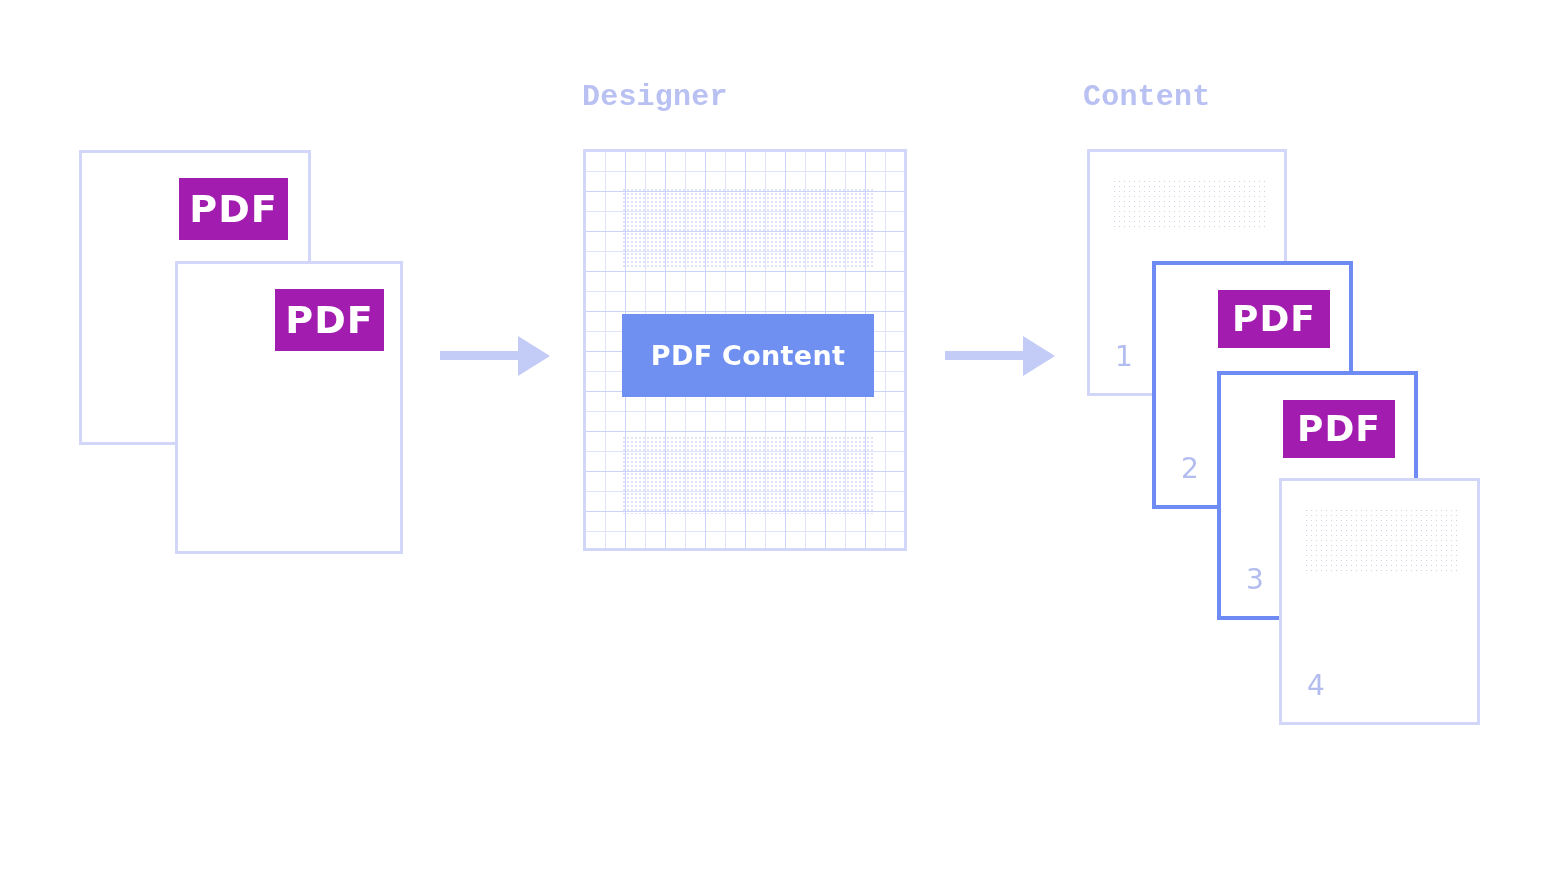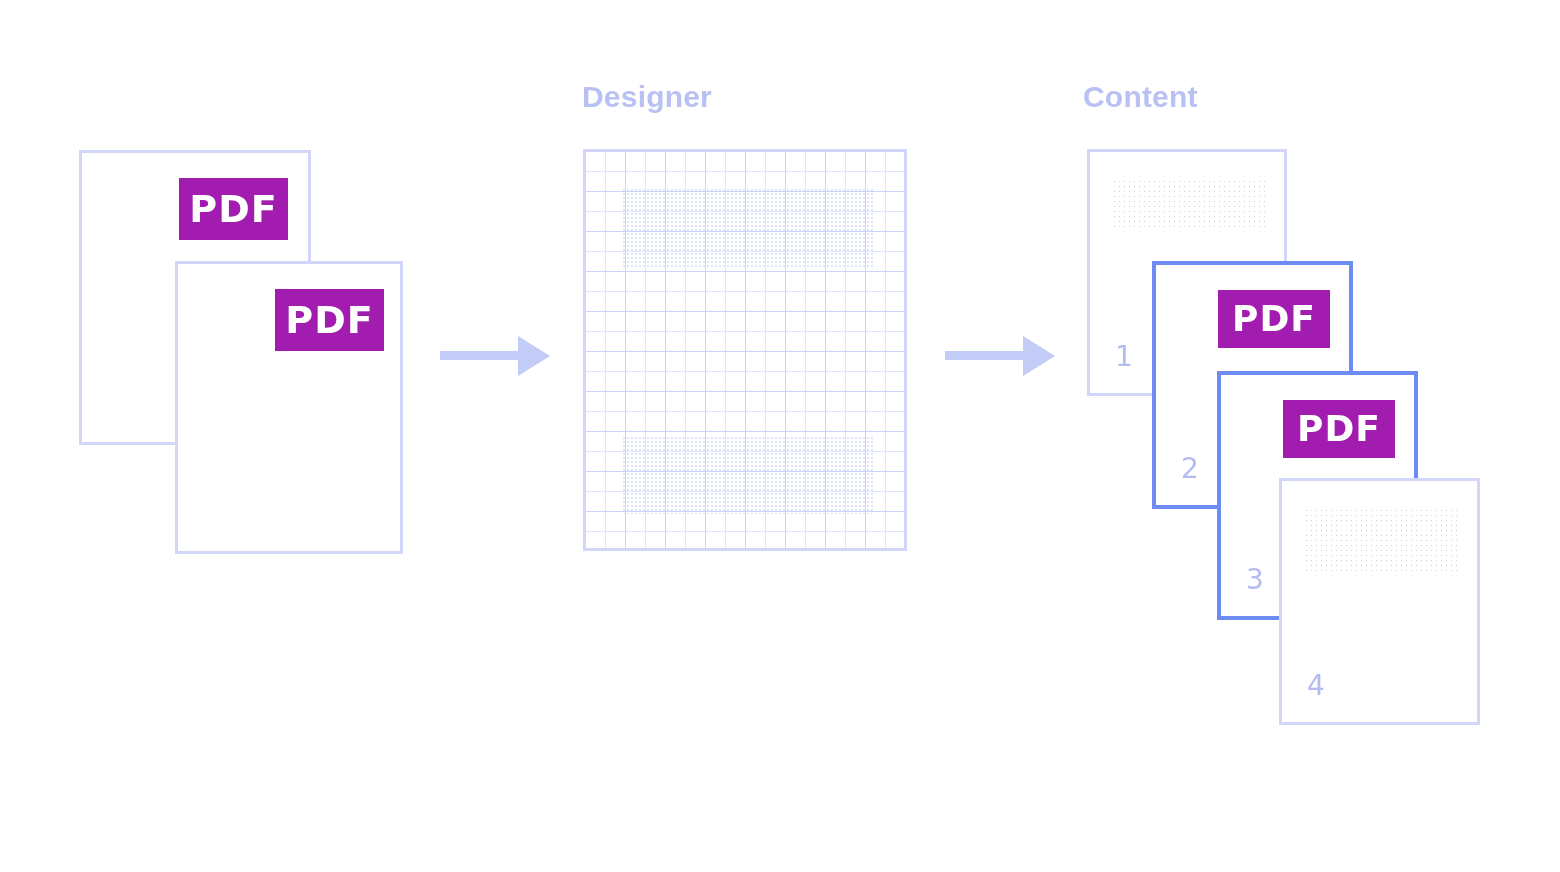--- a/index.html
+++ b/index.html
@@ -8,21 +8,21 @@
     background:#ffffff;
     font-family:"Liberation Sans",sans-serif;
     overflow:hidden;
     position:relative;
   }
   .stage{position:absolute;}
 
   
   .section-title{
     position:absolute;
-    font-family:Liberation Sans, sans-serif;
+    font-family:Liberation Mono, monospace;
     font-weight:bold;
     font-size:30px;
     letter-spacing:0.2px;
     color:#b9c1f3;
     white-space:nowrap;
   }
 
   
   .sheet{
     position:absolute;
@@ -137,20 +137,21 @@
 
   <div class="section-title" style="left:582px;top:80px;">Designer</div>
 
   <div class="designer-box" style="left:583px;top:149px;width:324px;height:402px;">
 
     <div class="grid-layer grid-minor"></div>
     <div class="grid-layer grid-major"></div>
 
     <div class="ghost-block" style="left:36px;top:36px;width:252px;height:80px;"></div>
 
+    <div class="content-bar" style="left:36px;top:162px;width:252px;height:83px;">PDF Content</div>
 
     <div class="ghost-block" style="left:36px;top:284px;width:252px;height:78px;"></div>
 
   </div>
 </div>
 
 <svg class="arrow" style="left:945px;top:334px;" width="110" height="44" viewBox="0 0 110 44">
   <rect x="0" y="17" width="82" height="9" fill="#c3cbf7"></rect>
   <polygon points="78,2 110,22 78,42" fill="#c3cbf7"></polygon>
 </svg>

